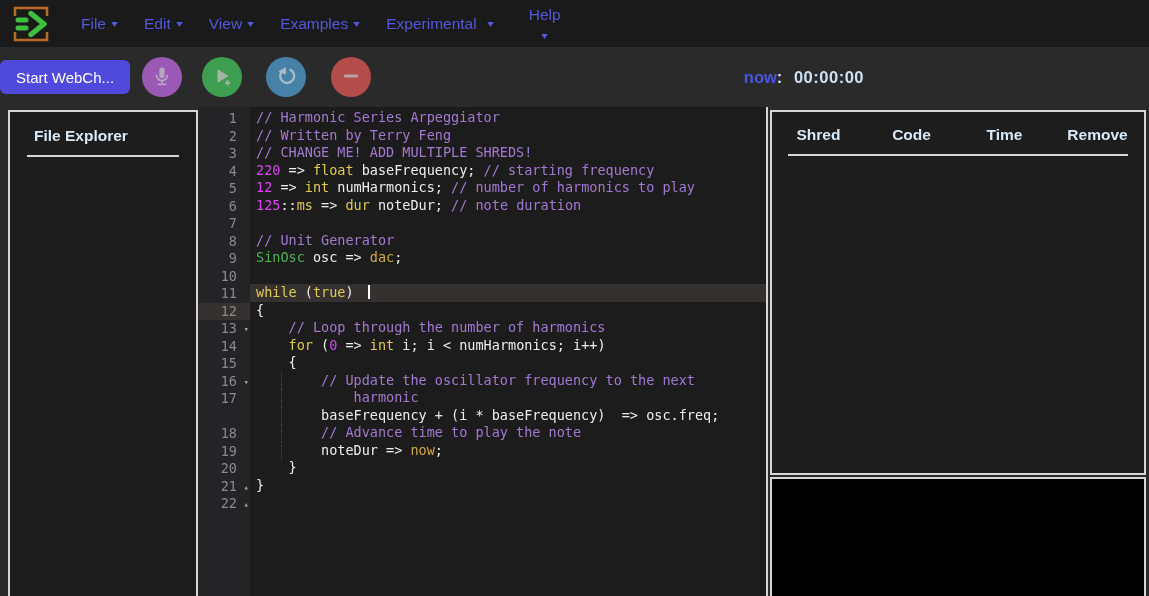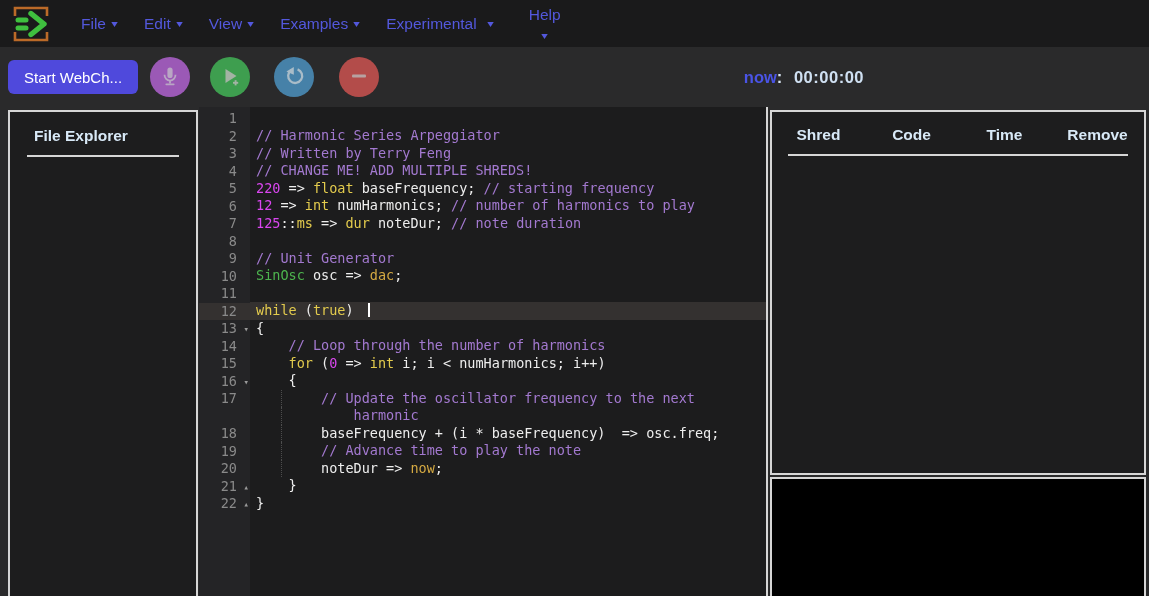--- a/index.html
+++ b/index.html
@@ -9,21 +9,21 @@
   
   .navbar { height:47px; background:#1a1a1b; display:flex; align-items:center; padding-left:8px; }
   .logo { width:46px; height:42px; display:flex; align-items:center; justify-content:center; }
   .menu-item { color:#5358dd; font-size:15.5px; margin-left:27px; cursor:pointer;
                display:flex; align-items:center; gap:6px; }
   .menu-item:first-of-type { margin-left:22px; }
   .caret { font-size:10px; color:#5358dd; transform:scaleX(1.3); }
   .menu-gap { margin-left:36px;flex-direction:column; }
 
   
-  .toolbar { height:60px; background:#2a2a2b; display:flex; align-items:center; padding-left:8px; }
+  .toolbar { height:60px; background:#2a2a2b; display:flex; align-items:center; }
   .start-btn { width:130px; height:34px; background:#4f49dc; color:#fff; border:none; border-radius:6px;
                font-size:15px; font-family:"Liberation Sans",sans-serif; cursor:pointer; }
   .circle-btn { width:40px; height:40px; border-radius:50%; border:none; display:flex;
                 align-items:center; justify-content:center; cursor:pointer; }
   .mic-btn     { background:#9b59b6; margin-left:12px; }
   .play-btn    { background:#3e9e4f; margin-left:20px; }
   .replace-btn { background:#4681a8; margin-left:24px; }
   .remove-btn  { background:#b34c4a; margin-left:25px; }
   .now-wrap { margin-left:auto; margin-right:285px; font-size:16.5px; font-weight:bold; }
   .now-label { color:#4a54e6; }
@@ -37,21 +37,21 @@
                    background:#1d1d1e; border:2px solid #d6d6d6; }
   .fe-title { color:#d8e9f7; font-weight:bold; font-size:15.5px; margin:15px 0 0 24px; }
   .fe-hr { border:none; border-top:2px solid #d6d6d6; margin:10px 17px 0 17px; }
 
   .divider-v { position:absolute; left:766px; top:0; width:2px; height:489px; background:#d6d6d6; }
 
   
   .editor { position:absolute; left:199px; top:0; width:567px; height:489px; display:flex;
             font-family:"DejaVu Sans Mono", monospace; font-size:13.5px; line-height:17.5px; }
   .gutter { width:51px; background:#242426; color:#8a8a8a; padding-top:3px; }
-  .code   { flex:1; background:#1c1c1d; color:#eeeeee; padding-top:20px; overflow:hidden; }
+  .code   { flex:1; background:#1c1c1d; color:#eeeeee; padding-top:2px; overflow:hidden; }
   .gcell { height:17.5px; position:relative; text-align:right; padding-right:13px; }
   .gcell .fold { position:absolute; right:1px; top:1px; font-size:9px; color:#9a9a9a; }
   .cline { height:17.5px; white-space:pre; padding-left:6px; position:relative; }
   .gcell.active, .cline.active { background:#343130; }
   .cline.guide::before { content:""; position:absolute; left:31px; top:0; height:100%;
                          border-left:1px dotted #4d4d4d; }
   .tk-cm  { color:#a379d0; }
   .tk-num { color:#d946ef; }
   .tk-kw  { color:#e3cb4d; }
   .tk-type{ color:#4db54e; }

